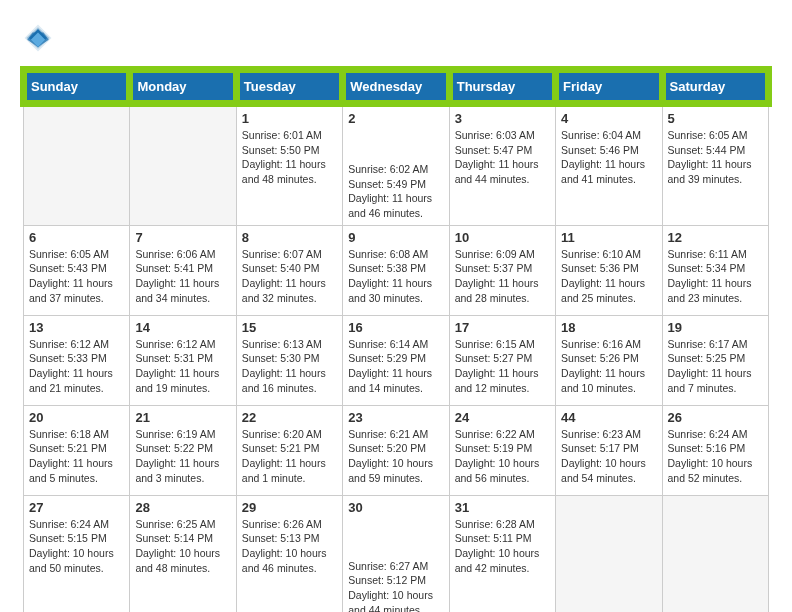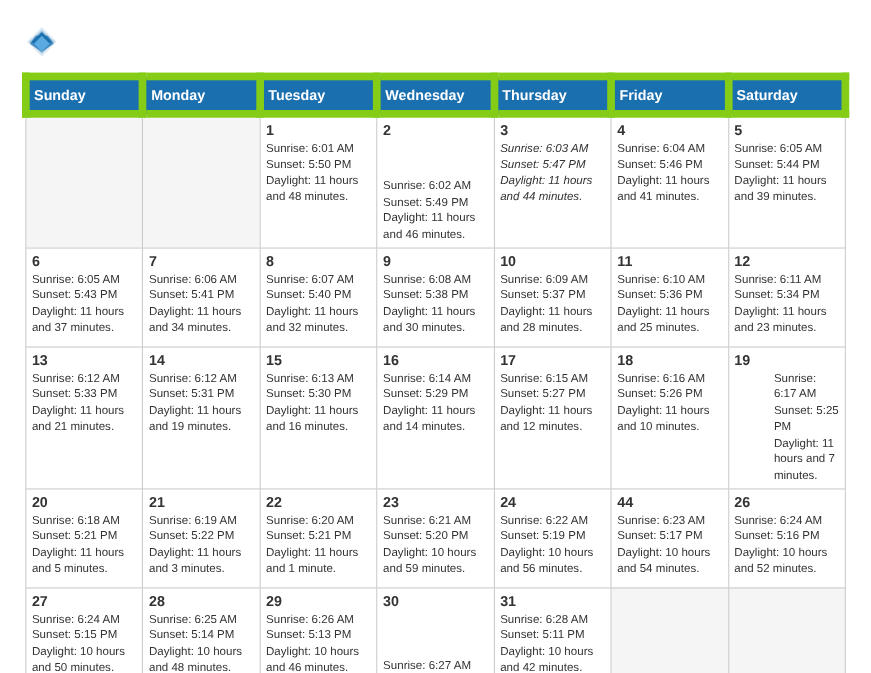--- a/index.html
+++ b/index.html
@@ -136,21 +136,21 @@
 Daylight: 11 hours and 48 minutes.</div>
         </td>
         <td>
           <span class="day-number">2</span>
           <div class="day-info" style="white-space: pre-line; margin-top: 36px;">Sunrise: 6:02 AM
 Sunset: 5:49 PM
 Daylight: 11 hours and 46 minutes.</div>
         </td>
         <td>
           <span class="day-number">3</span>
-          <div class="day-info" style="white-space: pre-line; font-style: italic;">Sunrise: 6:03 AM
+          <div class="day-info" style="white-space: pre-line;">Sunrise: 6:03 AM
 Sunset: 5:47 PM
 Daylight: 11 hours and 44 minutes.</div>
         </td>
         <td>
           <span class="day-number">4</span>
           <div class="day-info" style="white-space: pre-line;">Sunrise: 6:04 AM
 Sunset: 5:46 PM
 Daylight: 11 hours and 41 minutes.</div>
         </td>
         <td>
@@ -236,21 +236,21 @@
 Daylight: 11 hours and 12 minutes.</div>
         </td>
         <td>
           <span class="day-number">18</span>
           <div class="day-info" style="white-space: pre-line;">Sunrise: 6:16 AM
 Sunset: 5:26 PM
 Daylight: 11 hours and 10 minutes.</div>
         </td>
         <td>
           <span class="day-number">19</span>
-          <div class="day-info" style="white-space: pre-line; margin-left: 36px;">Sunrise: 6:17 AM
+          <div class="day-info" style="white-space: pre-line;">Sunrise: 6:17 AM
 Sunset: 5:25 PM
 Daylight: 11 hours and 7 minutes.</div>
         </td>
       </tr>
       <tr>
         <td>
           <span class="day-number">20</span>
           <div class="day-info" style="white-space: pre-line;">Sunrise: 6:18 AM
 Sunset: 5:21 PM
 Daylight: 11 hours and 5 minutes.</div>

